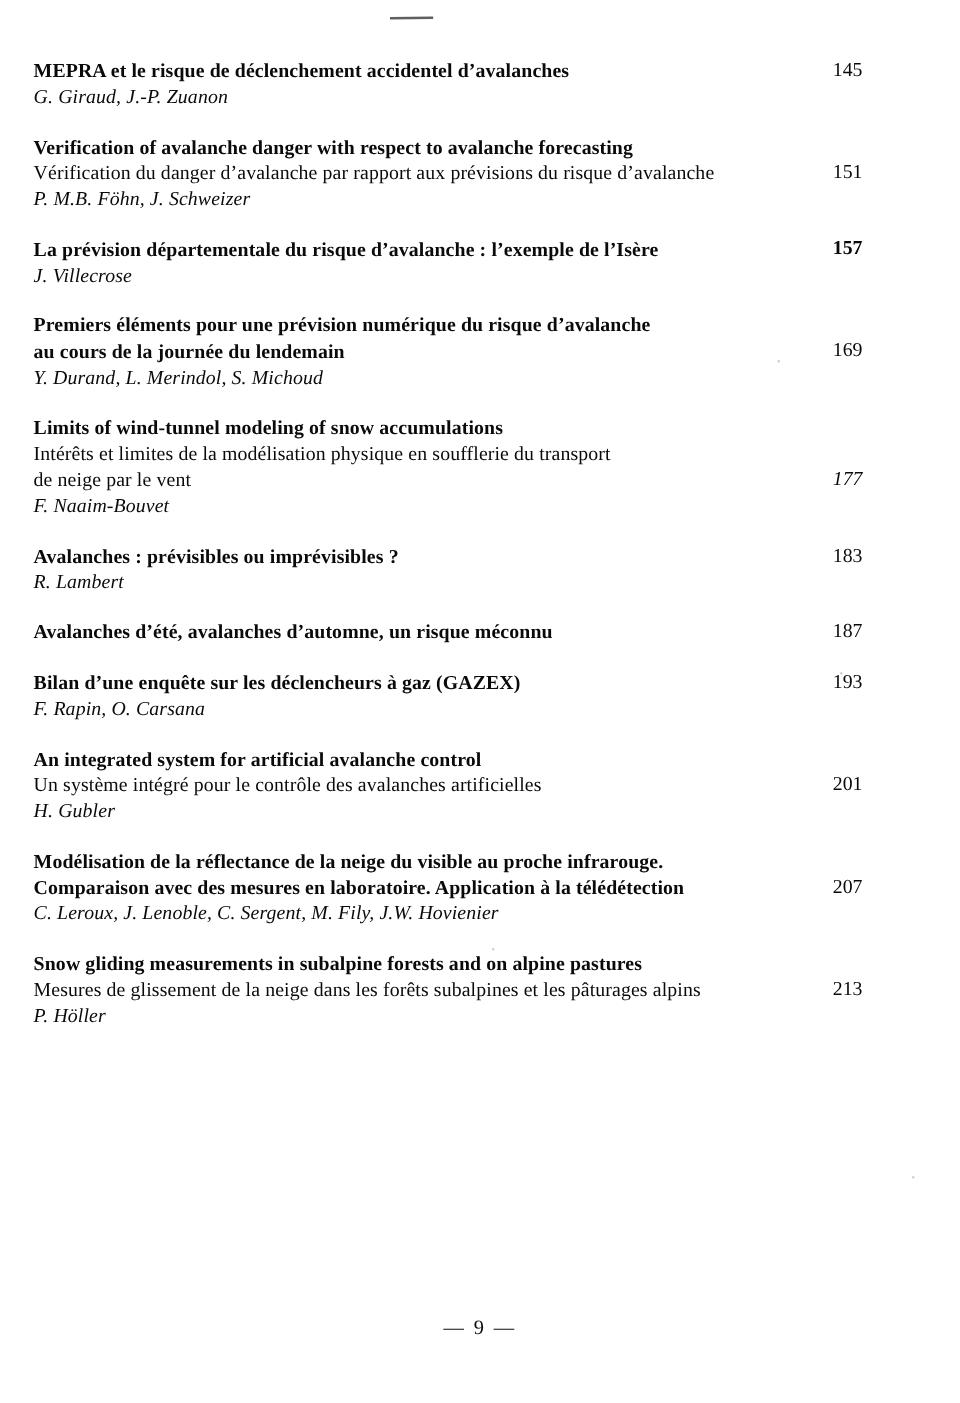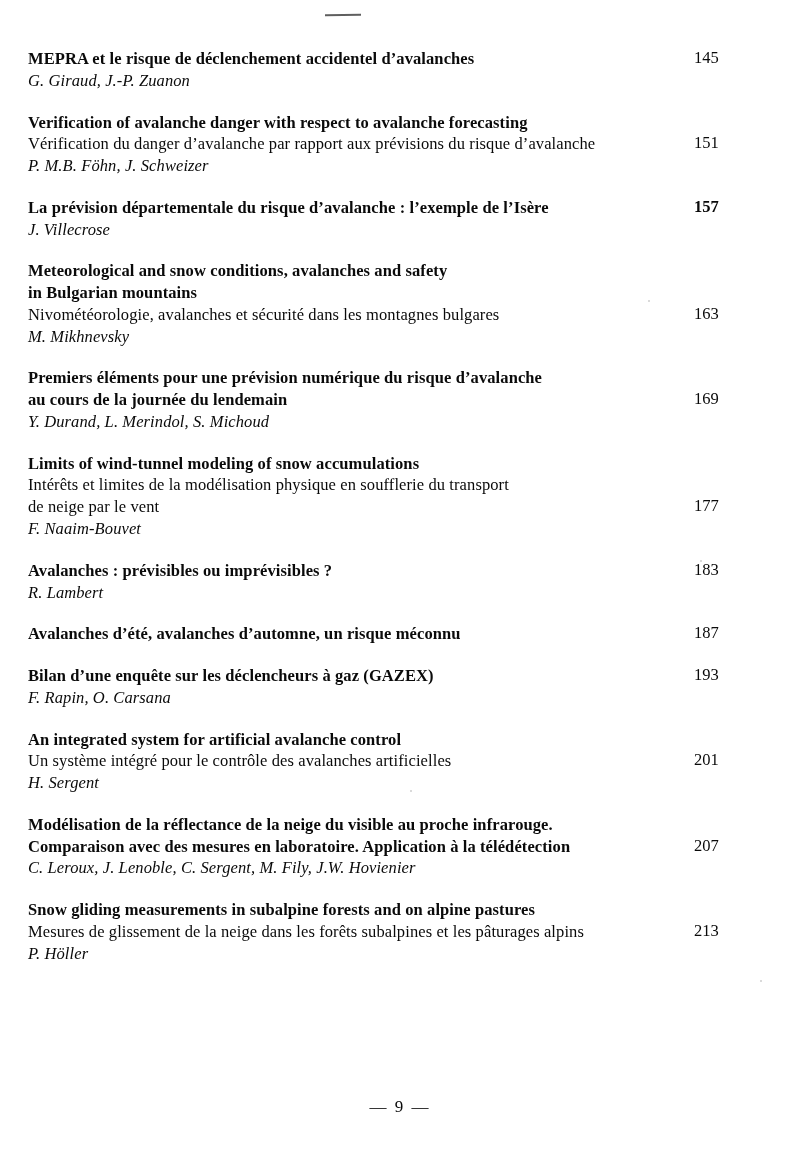--- a/index.html
+++ b/index.html
@@ -103,57 +103,50 @@
         <div class="line subtitle">Vérification du danger d’avalanche par rapport aux prévisions du risque d’avalanche</div>
         <div class="line authors">P. M.B. Föhn, J. Schweizer</div>
         <div class="page-num" style="top: 21.8px;">151</div>
       </div>
       <div class="entry">
         <div class="line title">La prévision départementale du risque d’avalanche : l’exemple de l’Isère</div>
         <div class="line authors">J. Villecrose</div>
         <div class="page-num" style="top: 0px; font-weight: bold;">157</div>
       </div>
       <div class="entry">
-        <div class="line title">Meteorological and snow conditions, avalanches and safety</div>
-        <div class="line title">in Bulgarian mountains</div>
-        <div class="line subtitle">Nivométéorologie, avalanches et sécurité dans les montagnes bulgares</div>
-        <div class="line authors">M. Mikhnevsky</div>
-        <div class="page-num" style="top: 43.6px;">163</div>
-      </div>
-      <div class="entry">
         <div class="line title">Premiers éléments pour une prévision numérique du risque d’avalanche</div>
         <div class="line title">au cours de la journée du lendemain</div>
         <div class="line authors">Y. Durand, L. Merindol, S. Michoud</div>
         <div class="page-num" style="top: 21.8px;">169</div>
       </div>
       <div class="entry">
         <div class="line title">Limits of wind-tunnel modeling of snow accumulations</div>
         <div class="line subtitle">Intérêts et limites de la modélisation physique en soufflerie du transport</div>
         <div class="line subtitle">de neige par le vent</div>
         <div class="line authors">F. Naaim-Bouvet</div>
-        <div class="page-num" style="top: 43.6px;">177</div>
+        <div class="page-num" style="top: 43.6px; font-style: italic;">177</div>
       </div>
       <div class="entry">
         <div class="line title">Avalanches : prévisibles ou imprévisibles ?</div>
         <div class="line authors">R. Lambert</div>
         <div class="page-num" style="top: 0px;">183</div>
       </div>
       <div class="entry">
         <div class="line title">Avalanches d’été, avalanches d’automne, un risque méconnu</div>
         <div class="page-num" style="top: 0px;">187</div>
       </div>
       <div class="entry">
         <div class="line title">Bilan d’une enquête sur les déclencheurs à gaz (GAZEX)</div>
         <div class="line authors">F. Rapin, O. Carsana</div>
         <div class="page-num" style="top: 0px;">193</div>
       </div>
       <div class="entry">
         <div class="line title">An integrated system for artificial avalanche control</div>
         <div class="line subtitle">Un système intégré pour le contrôle des avalanches artificielles</div>
-        <div class="line authors">H. Sergent</div>
+        <div class="line authors">H. Gubler</div>
         <div class="page-num" style="top: 21.8px;">201</div>
       </div>
       <div class="entry">
         <div class="line title">Modélisation de la réflectance de la neige du visible au proche infrarouge.</div>
         <div class="line title">Comparaison avec des mesures en laboratoire. Application à la télédétection</div>
         <div class="line authors">C. Leroux, J. Lenoble, C. Sergent, M. Fily, J.W. Hovienier</div>
         <div class="page-num" style="top: 21.8px;">207</div>
       </div>
       <div class="entry">
         <div class="line title">Snow gliding measurements in subalpine forests and on alpine pastures</div>

